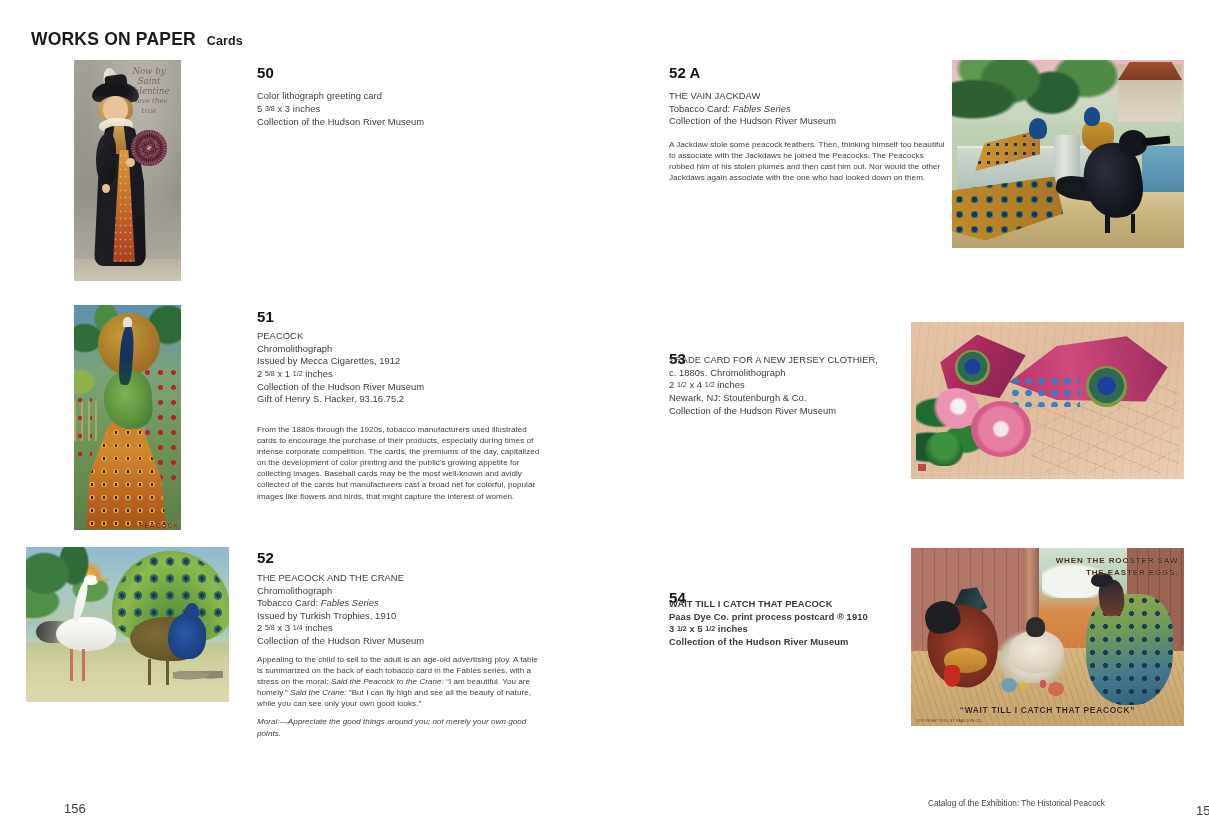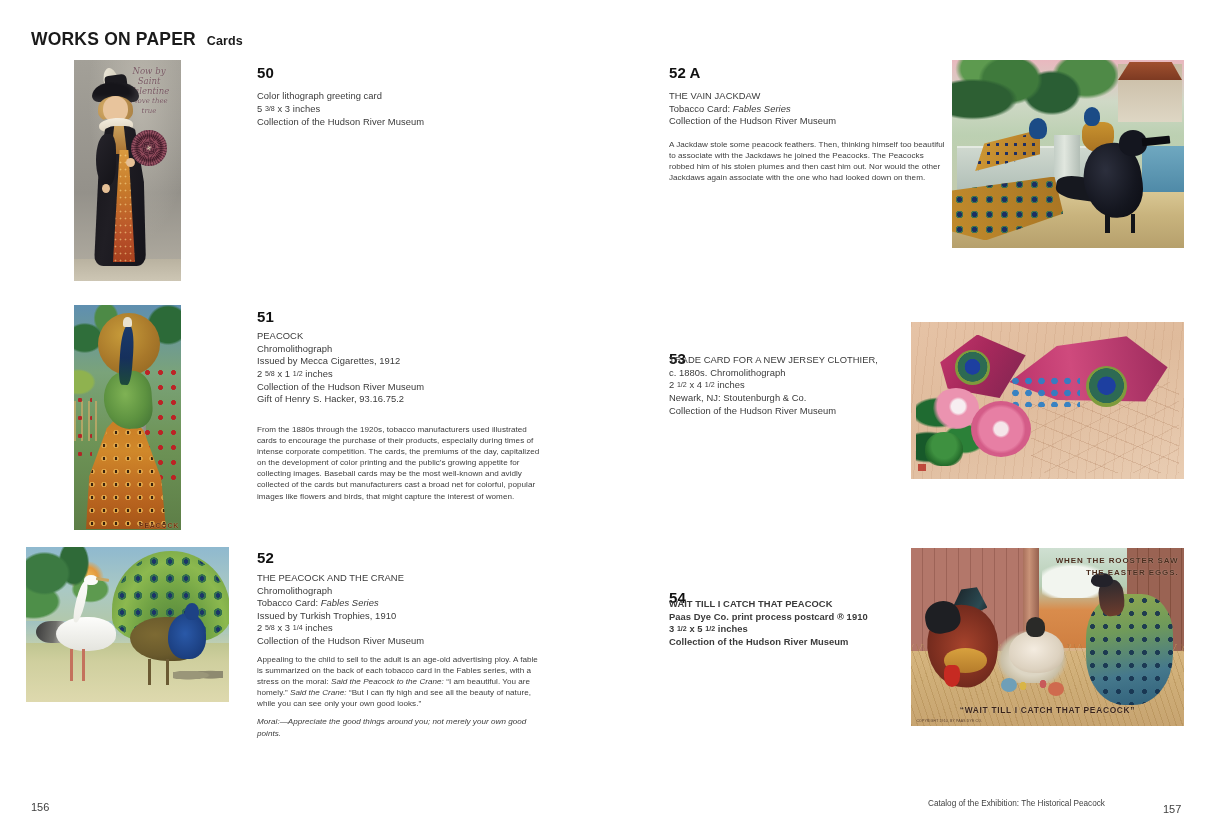--- a/index.html
+++ b/index.html
@@ -74,22 +74,23 @@
     letter-spacing: 0.03px;
   }
   .entry-body p { margin: 0 0 7px 0; }
   .entry-body p:last-child { margin-bottom: 0; }
   .entry-body .it { font-style: italic; }
   .moral { font-style: italic; }
 
   
   .folio {
     position: absolute;
-    font-size: 11px;
+    font-size: 13px;
     color: #3f3f3f;
+    margin-left: 33px;
   }
   .folio-left { left: 31px; top: 801px; }
   .folio-right { left: 1163px; top: 803px; }
   .footer-title {
     position: absolute;
     left: 928px;
     top: 799px;
     font-size: 8.2px;
     color: #3f3f3f;
     white-space: nowrap;

